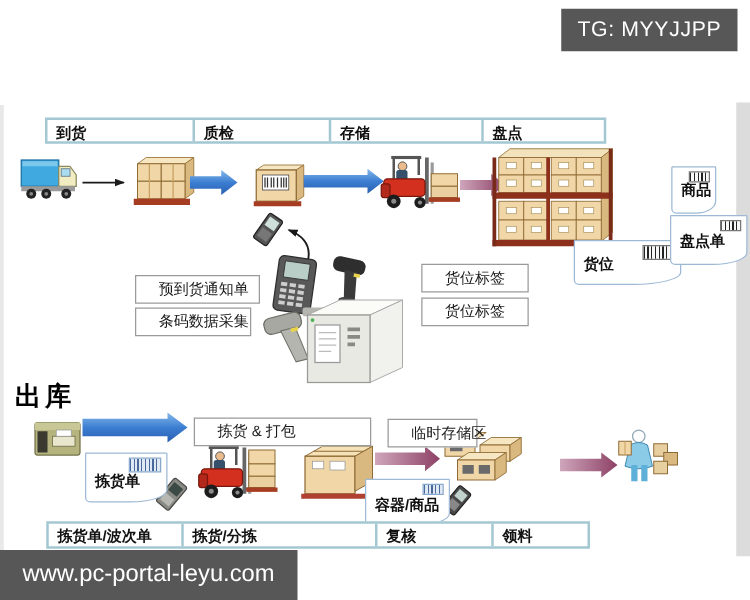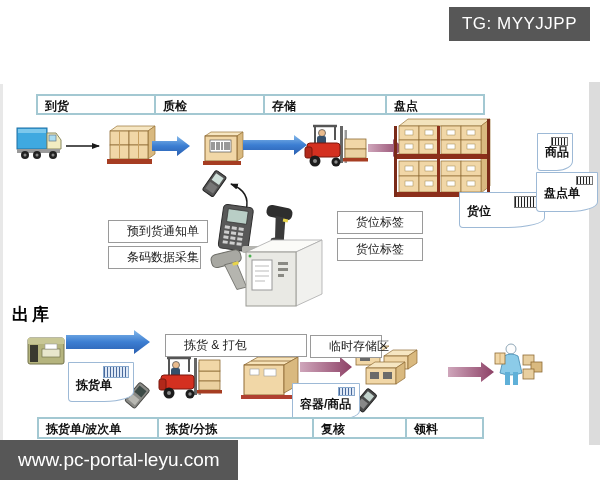--- a/index.html
+++ b/index.html
@@ -19,21 +19,21 @@
          border-radius:1px 1px 45% 4px / 1px 1px 10px 4px;box-sizing:border-box}
   .paper .ptxt{position:absolute;left:7px;bottom:7px;font-size:12px;font-weight:bold;color:#111;white-space:nowrap}
   .bc{position:absolute;top:3px;right:4px;width:24px;height:10px;border:1px solid #777;
       background:repeating-linear-gradient(90deg,#222 0 1px,#f8f8f8 1px 3px)}
   .bc.blue{border-color:#88a8cc;background:repeating-linear-gradient(90deg,#49699c 0 1px,#dfe9f6 1px 3px)}
   .bc.small{width:15px;height:7px}
   
   .wm{position:absolute;background:#575757;color:#fff;white-space:nowrap}
   #wm-top{top:7px;right:10px;font-size:17px;padding:7px 13px;letter-spacing:.5px}
   #wm-bottom{left:0;top:440px;font-size:19px;padding:9px 18px 12px 18px}
-  #outbound-title{position:absolute;left:12px;top:303px;font-size:17px;font-weight:800;letter-spacing:3px;color:#000}
+  #outbound-title{position:absolute;left:12px;top:303px;font-size:21px;font-weight:800;letter-spacing:3px;color:#000}
   .strip{position:absolute;background:#dcdcdc}
   svg{display:block}
 </style>
 </head>
 <body>
 
 <div id="stage">
 
   <svg class="abs" style="left:0;top:0" width="600" height="480" viewBox="0 0 600 480" xmlns="http://www.w3.org/2000/svg">
     <defs>
@@ -311,27 +311,27 @@
   </div>
   <div class="paper" style="left:292px;top:383px;width:68px;height:38px">
     <span class="bc blue small"></span>
     <span class="ptxt" style="font-size:12px">容器/商品</span>
   </div>
 
   <div class="gbox" style="left:108px;top:220px;width:100px">预到货通知单</div>
   <div class="gbox" style="left:108px;top:246px;width:93px">条码数据采集</div>
   <div class="gbox" style="left:337px;top:211px;width:86px">货位标签</div>
   <div class="gbox" style="left:337px;top:238px;width:86px">货位标签</div>
-  <div class="gbox" style="left:165px;top:334px;width:142px">拣货 &amp; 打包</div>
+  <div class="gbox" style="left:155px;top:334px;width:142px">拣货 &amp; 打包</div>
   <div class="gbox" style="left:310px;top:335px;width:72px">临时存储区</div>
 
   <div id="outbound-title">出库</div>
 
   <div class="ptable" style="left:37px;top:417px;height:22px">
-    <div class="cell" style="width:120px">拣货单/波次单</div>
+    <div class="cell" style="width:108px">拣货单/波次单</div>
     <div class="cell" style="width:155px">拣货/分拣</div>
     <div class="cell" style="width:93px">复核</div>
     <div class="cell" style="width:75px">领料</div>
   </div>
 
   <div class="wm" id="wm-top">TG: MYYJJPP</div>
   <div class="wm" id="wm-bottom">www.pc-portal-leyu.com</div>
 
 </div>
 

